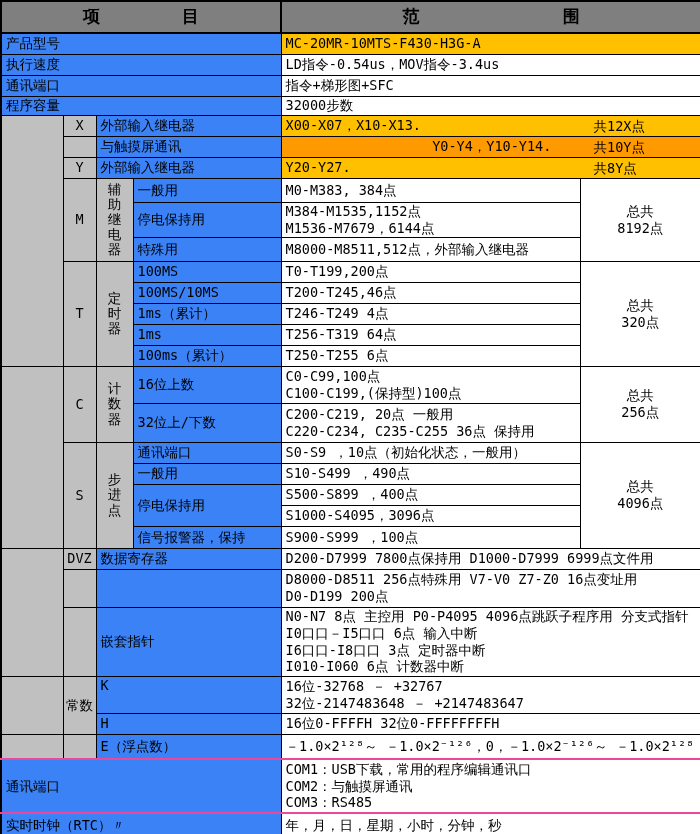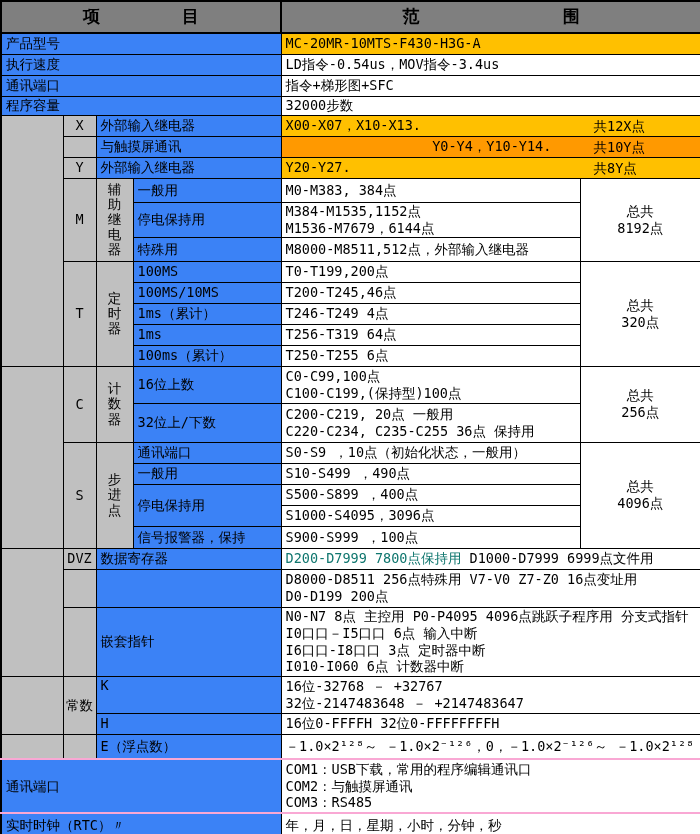--- a/index.html
+++ b/index.html
@@ -10,23 +10,23 @@
   td.lbl{background:#3b82f6;}
   td.c1{background:#c0c0c0;}
   td.code{background:#c0c0c0;text-align:center;padding:0;}
   td.grp{background:#c0c0c0;text-align:center;padding:0;white-space:pre-line;line-height:1.12;}
   td.rng{background:#ffffff;white-space:pre-line;}
   td.tot{background:#ffffff;text-align:center;white-space:pre-line;padding:16px;}
   td.gold{background:#ffc000;}
   td.orange{background:#ff9900;text-align:center;}
   td.pos{position:relative;}
   span.cnt{position:absolute;left:312px;top:50%;transform:translateY(-50%);}
-  span.red{color:#0f766e;}
+  span.red{color:#000000;}
   td.vtop{vertical-align:top;}
-  tr.thick td{border-top:2px solid #f9a8d4;}
+  tr.thick td{border-top:2px solid #ec4899;}
   table{border:2px solid #000;}
 </style>
 </head>
 <body>
 
 <table>
   <colgroup>
     <col style="width:62px">
       <col style="width:33px">
       <col style="width:37px">

